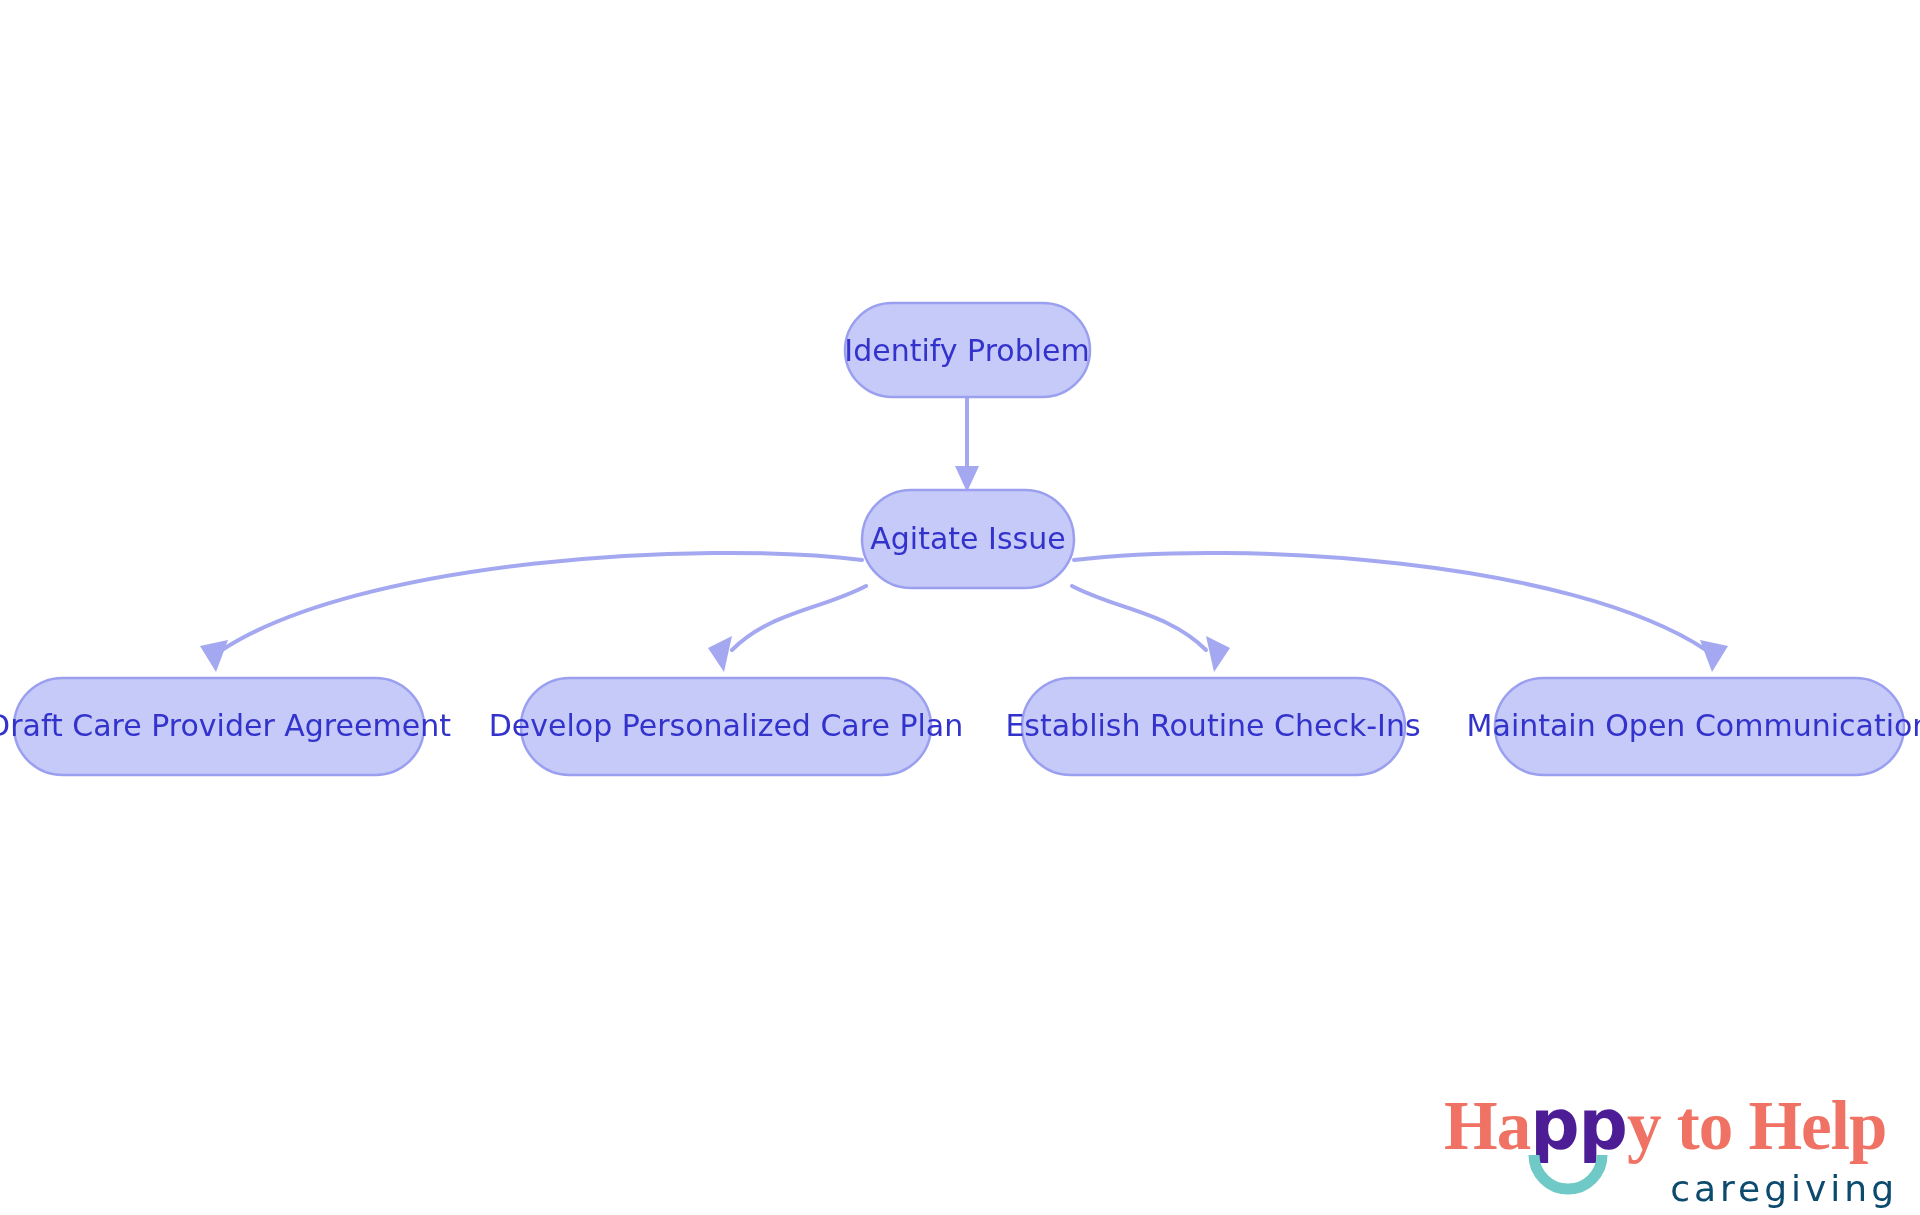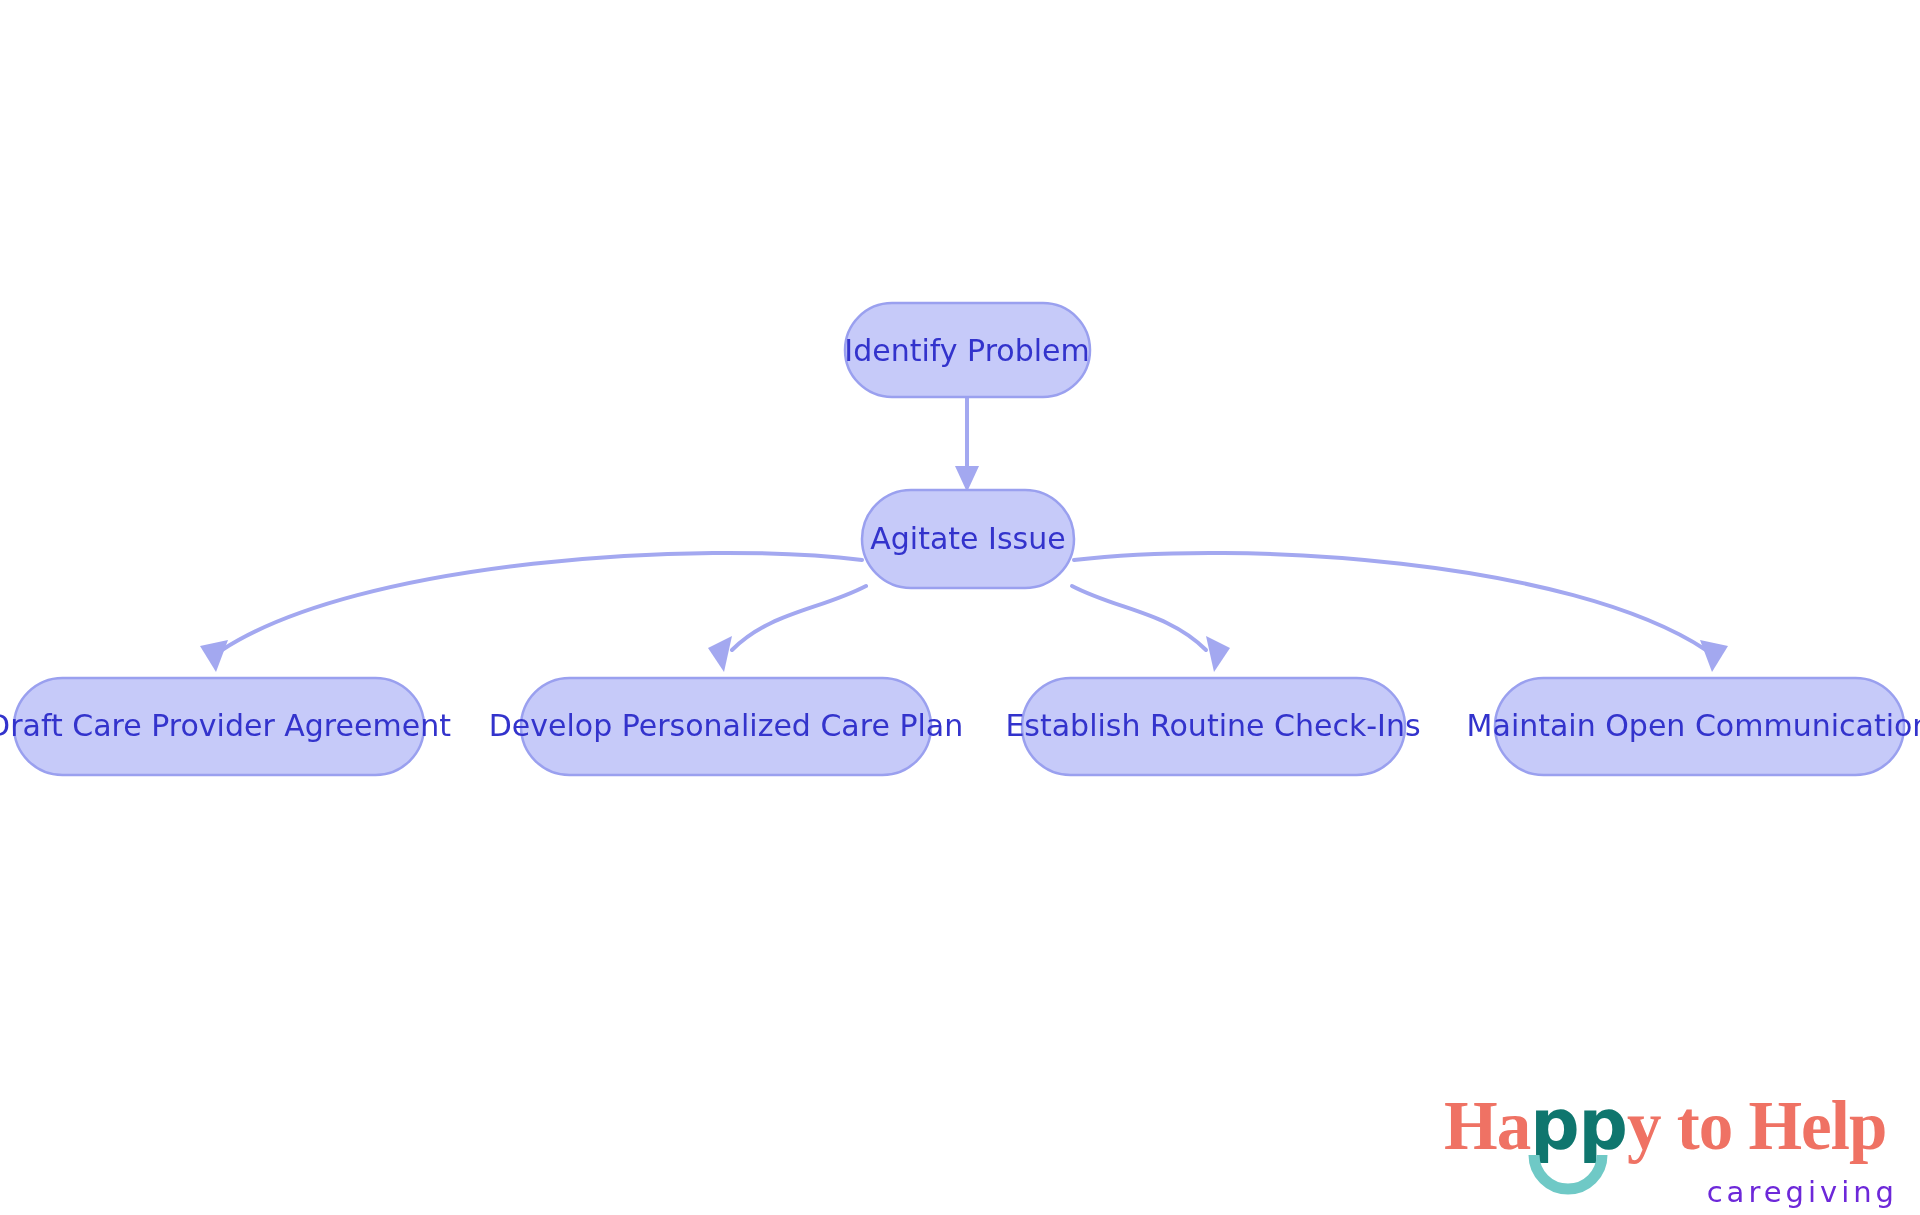--- a/index.html
+++ b/index.html
@@ -70,28 +70,28 @@
     width: 100%;
     text-align: left;
     font-family: "DejaVu Sans", "Liberation Sans", sans-serif;
     font-weight: bold;
     font-size: 69px;
     line-height: 1;
     white-space: nowrap;
     letter-spacing: -1px;
   }
   .logo-coral { color: #ef7264; font-family: Liberation Serif, serif; }
-  .logo-teal  { color: #0f766e; }
+  .logo-teal  { color: #4c1d95; }
   .logo-sub {
     position: absolute;
     right: 6px;
     bottom: 2px;
     font-family: "DejaVu Sans", "Liberation Sans", sans-serif;
-    font-size: 29px;
-    color: #6d28d9;
+    font-size: 36px;
+    color: #0c4a6e;
     letter-spacing: 4px;
     white-space: nowrap;
   }
   #logo svg.smile {
     position: absolute;
     left: 84px;
     bottom: 6px;
     width: 80px;
     height: 52px;
     overflow: visible;

